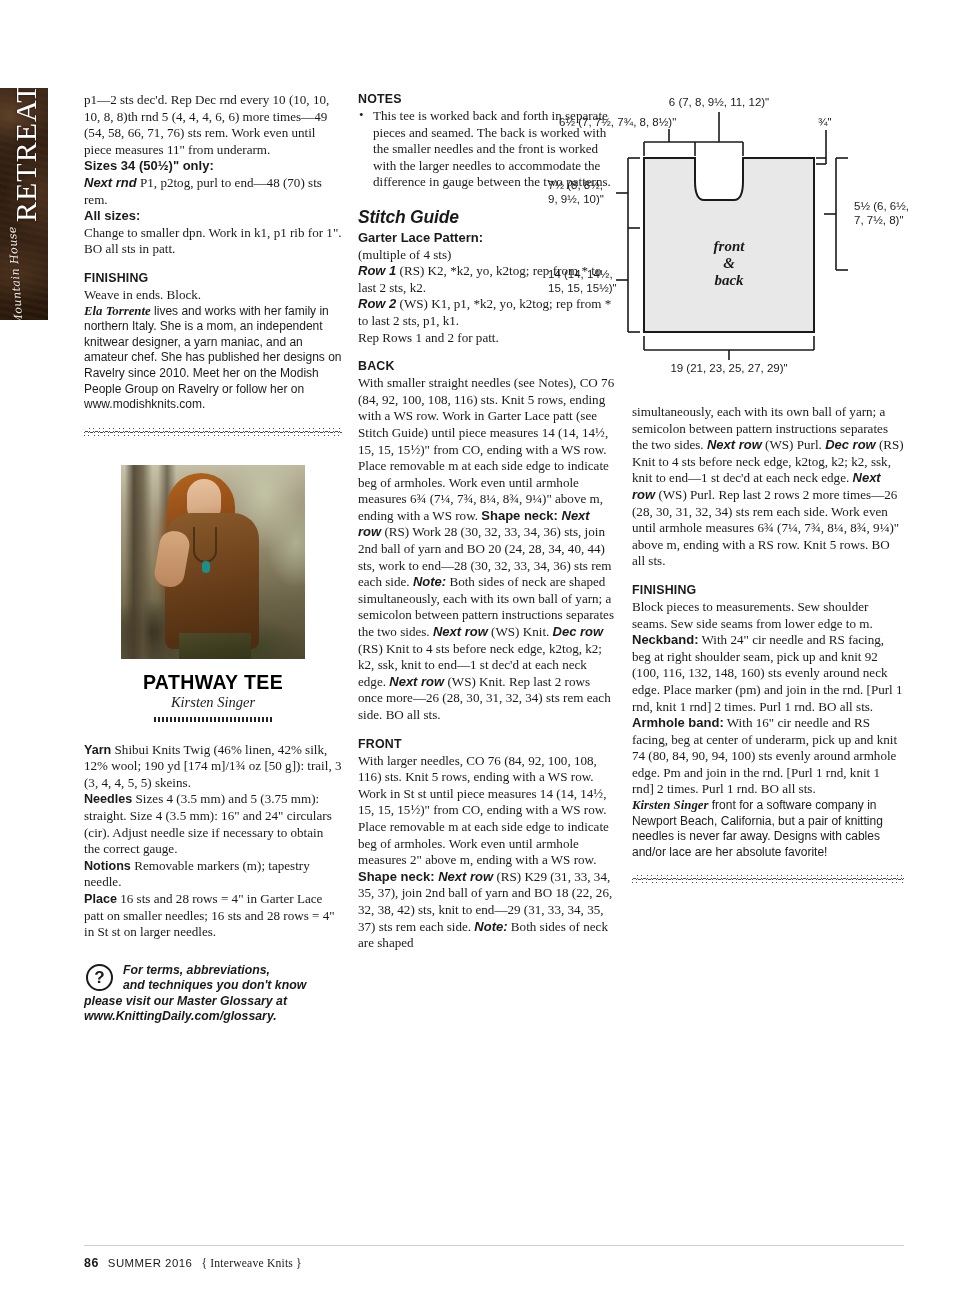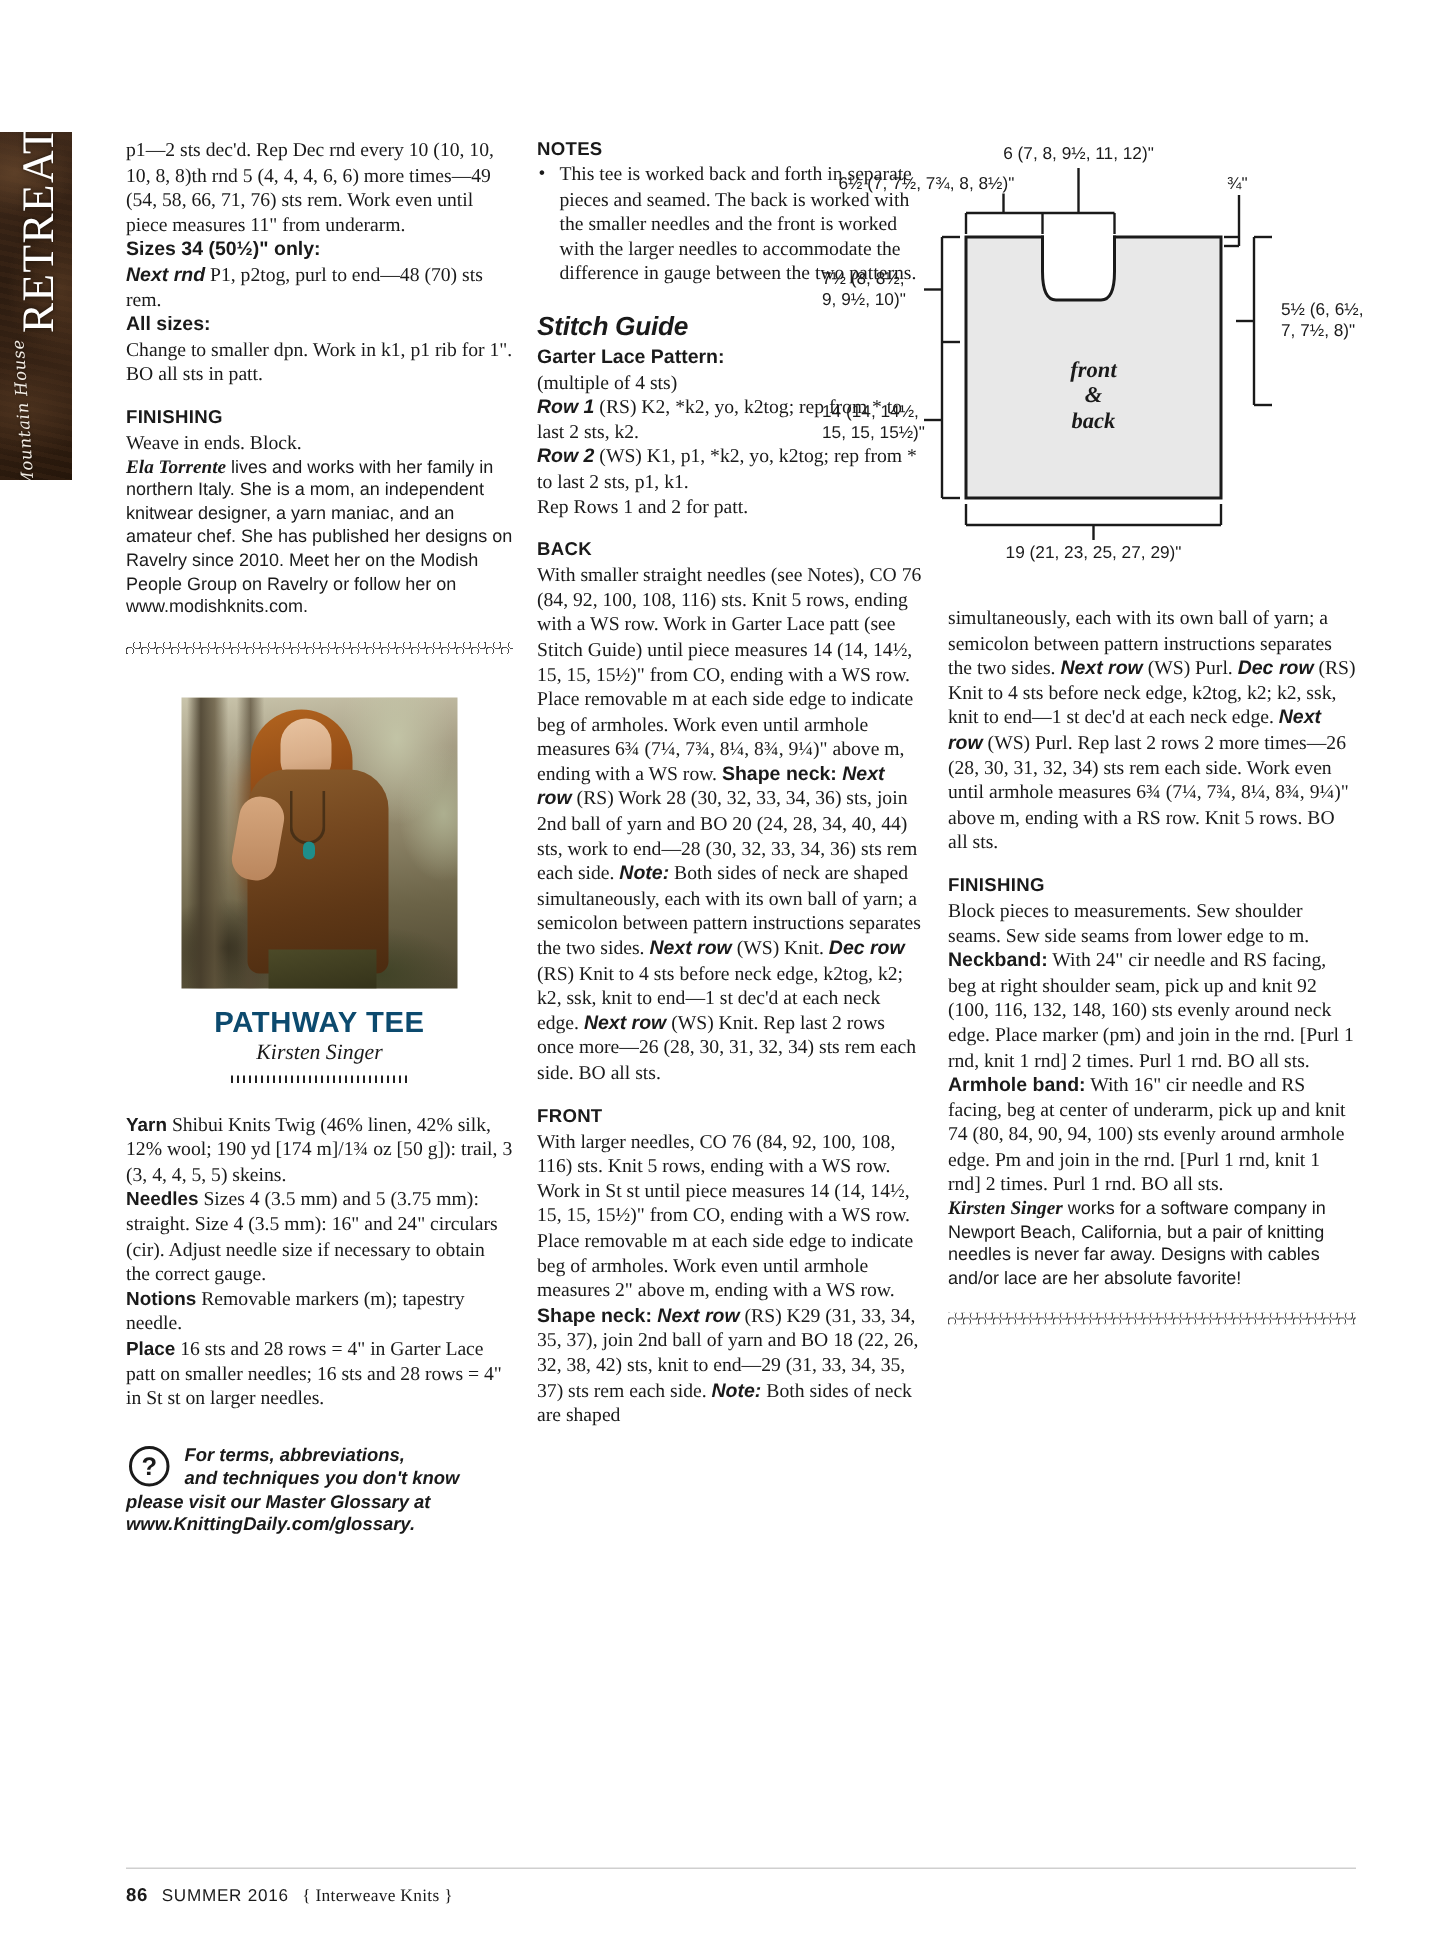--- a/index.html
+++ b/index.html
@@ -345,21 +345,21 @@
       <div class="ph-face"></div>
       <div class="ph-neck"></div>
       <div class="ph-body"></div>
       <div class="ph-arm"></div>
       <div class="ph-necklace"></div>
       <div class="ph-pendant"></div>
       <div class="ph-pants"></div>
     </div>
   </div>
 
-  <div class="pat-title" style="color:#0c4a6e">PATHWAY TEE</div>
+  <div class="pat-title" style="color:#000000">PATHWAY TEE</div>
   <div class="pat-by">Kirsten Singer</div>
   <div class="dash-rule"></div>
 
   <div class="specs">
     <p class="body-txt"><span class="lbl">Yarn</span><span> Shibui Knits Twig (46% linen, 42% silk, 12% wool; 190 yd [174 m]/1¾ oz [50 g]): trail, 3 (3, 4, 4, 5, 5) skeins.</span></p>
     <p class="body-txt"><span class="lbl">Needles</span><span> Sizes 4 (3.5 mm) and 5 (3.75 mm): straight. Size 4 (3.5 mm): 16" and 24" circulars (cir). Adjust needle size if necessary to obtain the correct gauge.</span></p>
     <p class="body-txt"><span class="lbl">Notions</span><span> Removable markers (m); tapestry needle.</span></p>
     <p class="body-txt"><span class="lbl">Place</span><span> 16 sts and 28 rows = 4" in Garter Lace patt on smaller needles; 16 sts and 28 rows = 4" in St st on larger needles.</span></p>
   </div>
 
@@ -449,21 +449,21 @@
   </svg>
 </div>
 
 <div class="col col-3" style="top:404px">
 
   <p class="body-txt"><span>simultaneously, each with its own ball of yarn; a semicolon between pattern instructions separates the two sides. </span><span class="run-head-i">Next row</span><span> (WS) Purl. </span><span class="run-head-i">Dec row</span><span> (RS) Knit to 4 sts before neck edge, k2tog, k2; k2, ssk, knit to end—1 st dec'd at each neck edge. </span><span class="run-head-i">Next row</span><span> (WS) Purl. Rep last 2 rows 2 more times—26 (28, 30, 31, 32, 34) sts rem each side. Work even until armhole measures 6¾ (7¼, 7¾, 8¼, 8¾, 9¼)" above m, ending with a RS row. Knit 5 rows. BO all sts.</span></p>
 
   <div class="sect-head">FINISHING</div>
   <p class="body-txt"><span>Block pieces to measurements. Sew shoulder seams. Sew side seams from lower edge to m. </span><span class="run-head">Neckband:</span><span> With 24" cir needle and RS facing, beg at right shoulder seam, pick up and knit 92 (100, 116, 132, 148, 160) sts evenly around neck edge. Place marker (pm) and join in the rnd. [Purl 1 rnd, knit 1 rnd] 2 times. Purl 1 rnd. BO all sts. </span><span class="run-head">Armhole band:</span><span> With 16" cir needle and RS facing, beg at center of underarm, pick up and knit 74 (80, 84, 90, 94, 100) sts evenly around armhole edge. Pm and join in the rnd. [Purl 1 rnd, knit 1 rnd] 2 times. Purl 1 rnd. BO all sts.</span></p>
 
-  <p class="bio"><span class="nm">Kirsten Singer</span><span> works for a software company in Newport Beach, California, but a pair of knitting needles is never far away.  Designs with cables and/or lace are her absolute favorite!</span></p>
+  <p class="bio"><span class="nm">Kirsten Singer</span><span> front for a software company in Newport Beach, California, but a pair of knitting needles is never far away.  Designs with cables and/or lace are her absolute favorite!</span></p>
 
   <div class="wavy"></div>
 </div>
 
 <div class="footer-rule"></div>
 <div class="footer">
   <span class="pg">86</span>
   <span>SUMMER 2016</span>
   <span class="mag">{ Interweave Knits }</span>
 </div>

